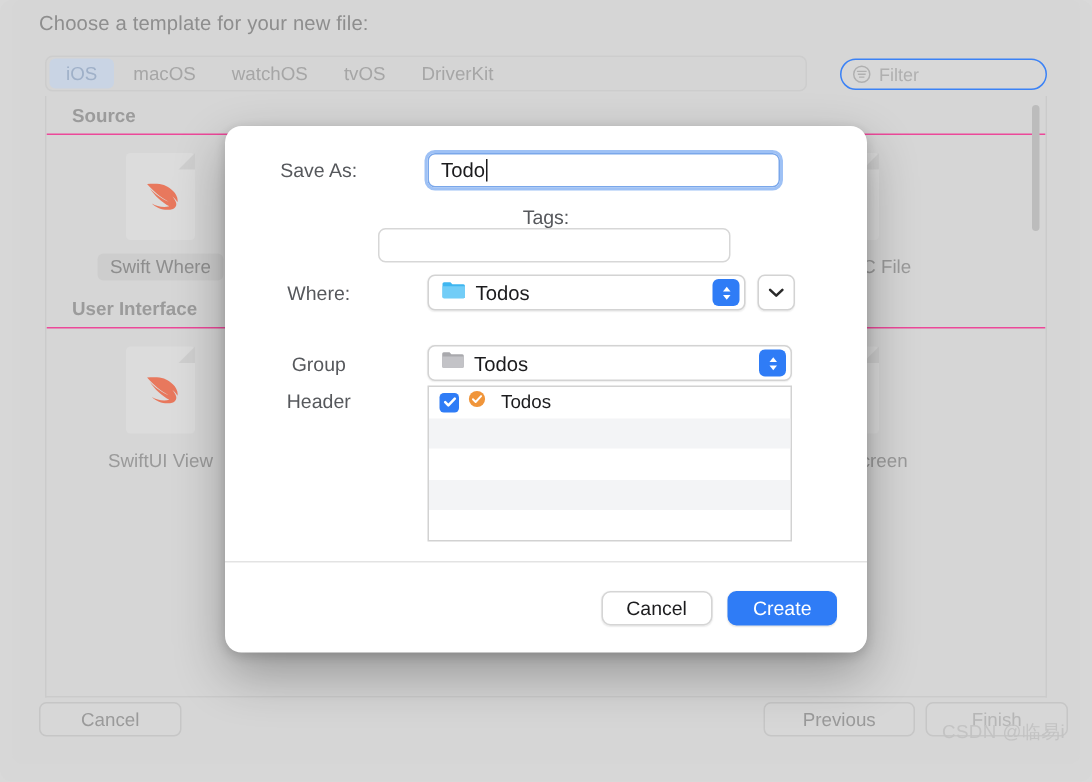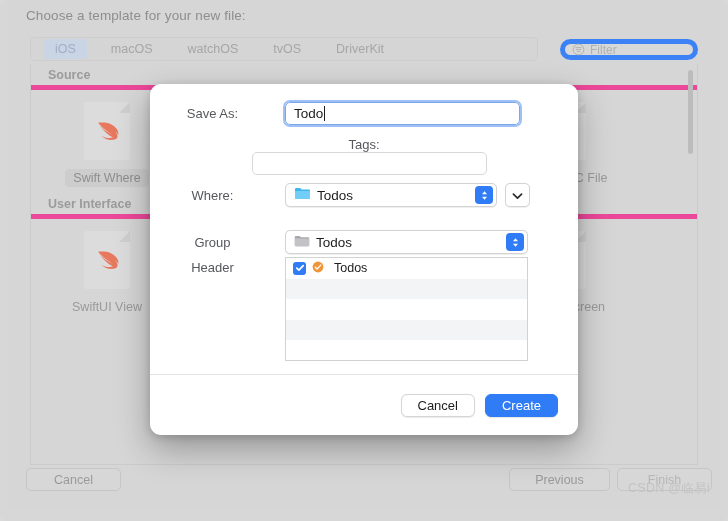--- a/index.html
+++ b/index.html
@@ -41,55 +41,55 @@
     border: 1px solid #cdcdcd;
     border-radius: 5px;
     background: #d5d5d5;
     display: flex;
     align-items: center;
   }
   .tab {
     font-size: 12.5px;
     color: #a6a6a6;
     padding: 3px 11px;
-    margin-left: 13px;
+    margin-left: 2px;
     border-radius: 4px;
   }
   .tab.active {
     background: #c9d4e4;
     color: #9fb0c8;
   }
 
   
   .filter-pill {
     position: absolute;
     right: 22px; top: 39px;
     width: 138px; height: 21px;
-    border: 5px solid #3b82f6;
+    border: 1px solid #3b82f6;
     border-radius: 11px;
     background: #d8d8d8;
     display: flex; align-items: center;
     padding-left: 7px;
     gap: 5px;
   }
   .filter-icon { width: 13px; height: 13px; display:block; }
   .filter-text { font-size: 12px; color: #b0b0b0; }
 
   
   .browser {
     position: absolute;
     left: 22px; top: 64px; right: 22px; bottom: 44px;
     border: 1px solid #cbcbcb;
     border-top: none;
     background: #d6d6d6;
     overflow: hidden;
   }
   .section-hdr {
     height: 26px;
-    border-bottom: 5px solid #ec4899;
+    border-bottom: 1px solid #ec4899;
     display: flex; align-items: center;
     padding-left: 17px;
     font-size: 12.5px; font-weight: bold;
     color: #9b9b9b;
     background: #d6d6d6;
   }
   .grid {
     display: flex;
     padding: 12px 0 6px 0;
   }

